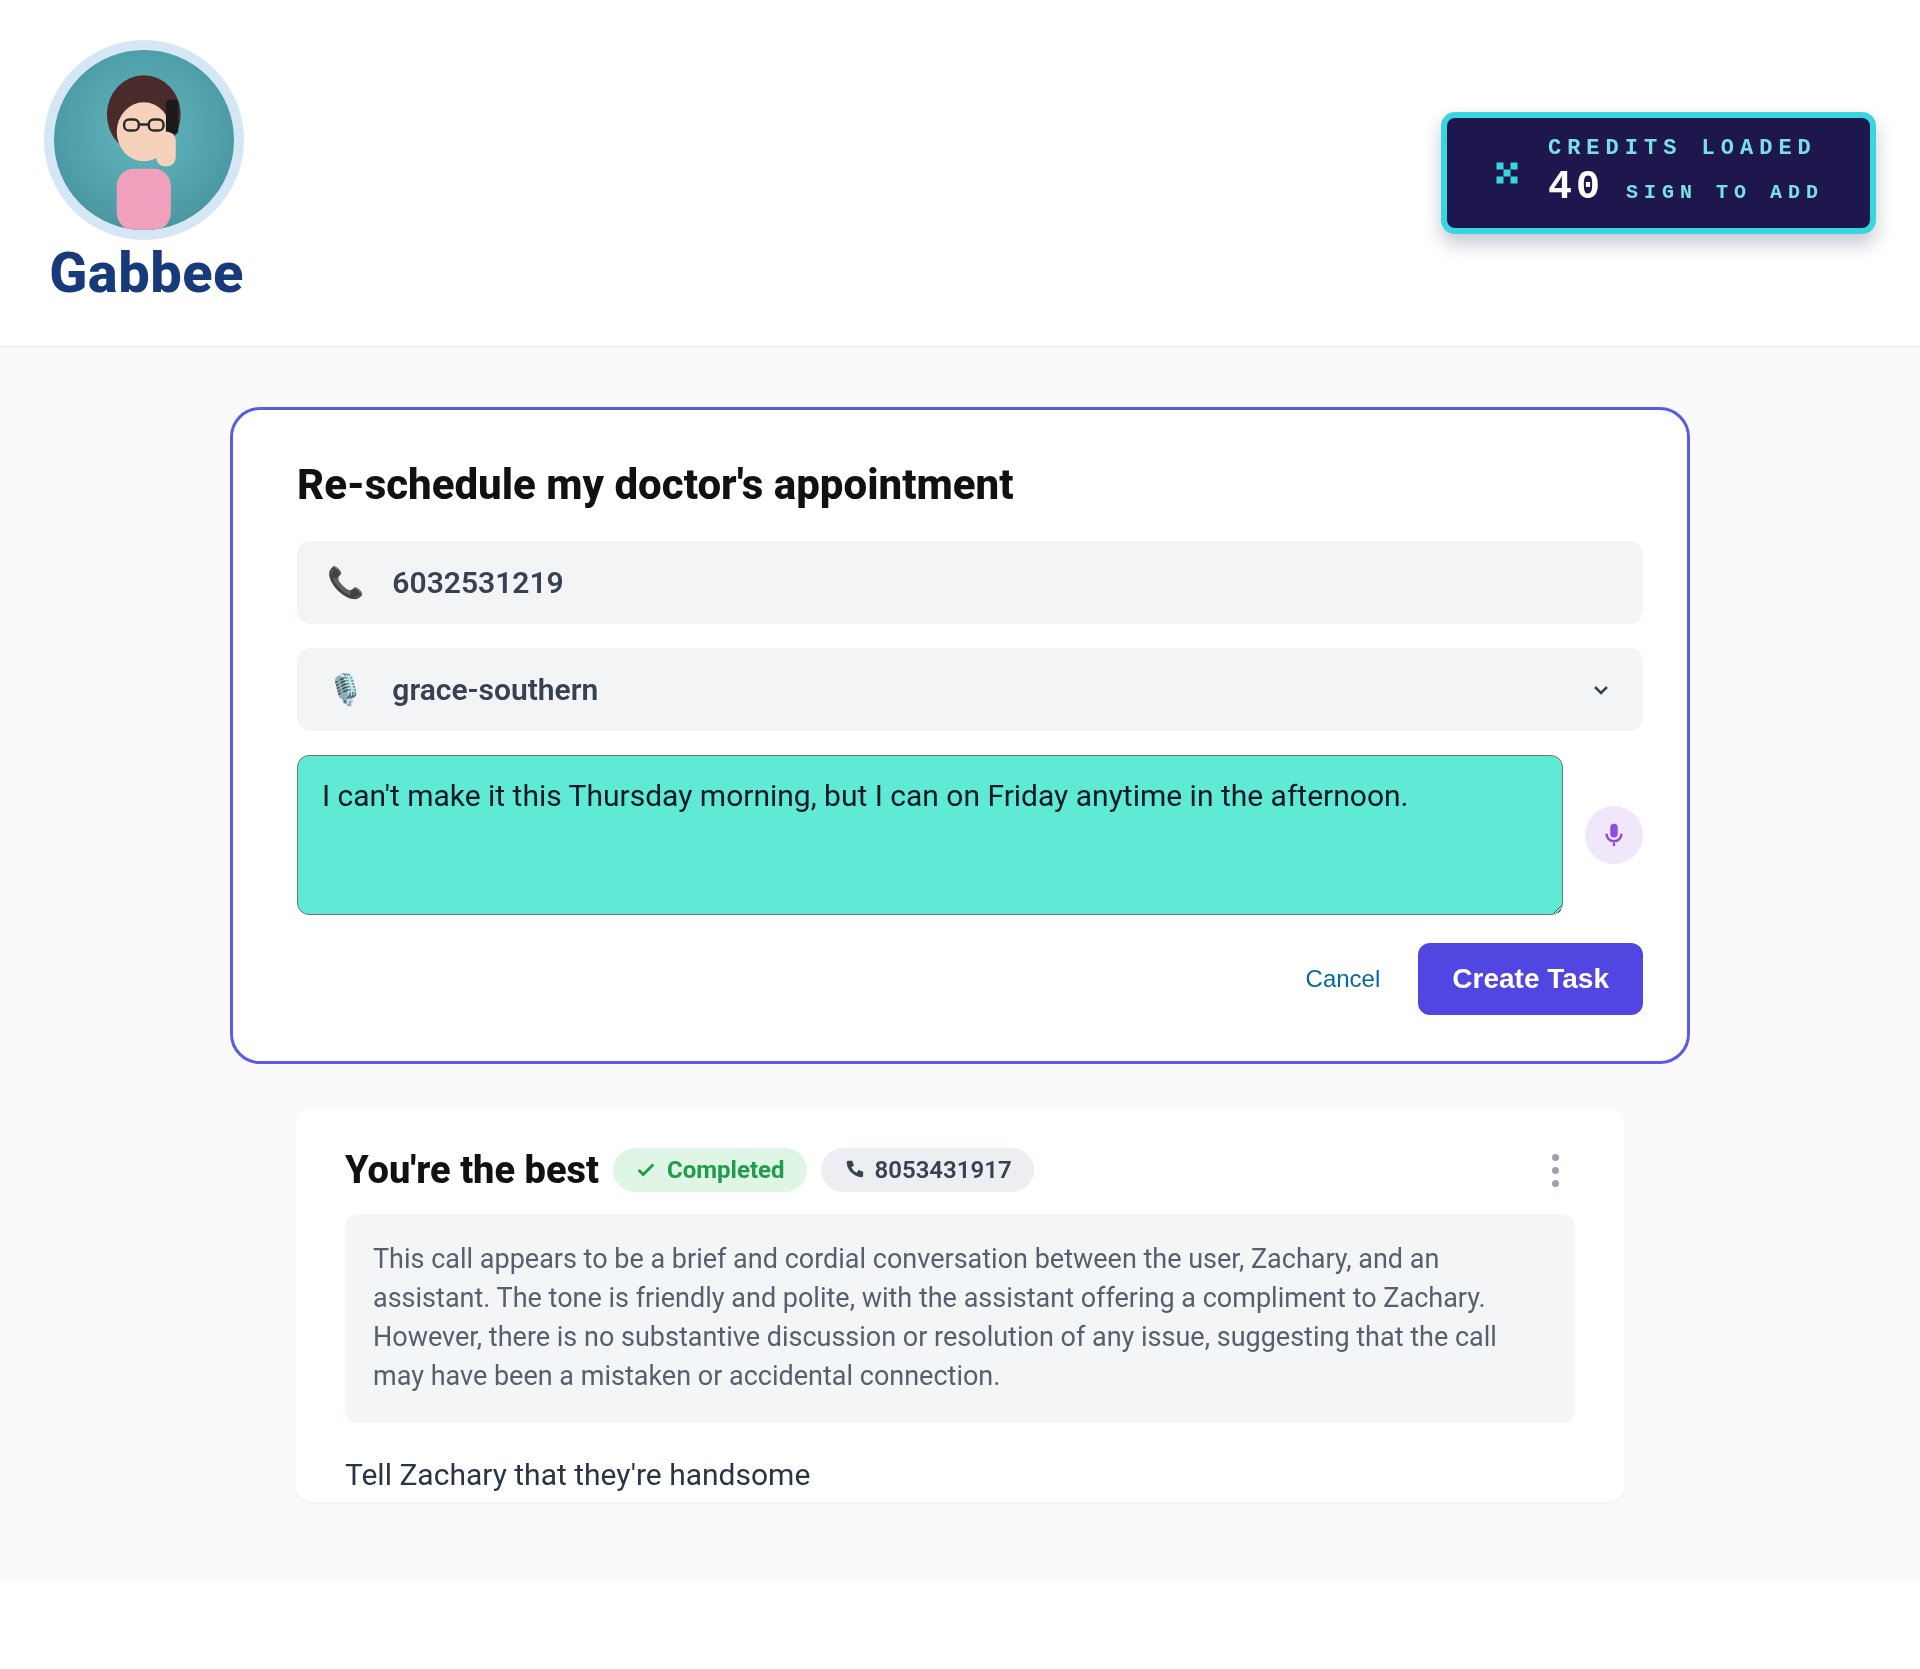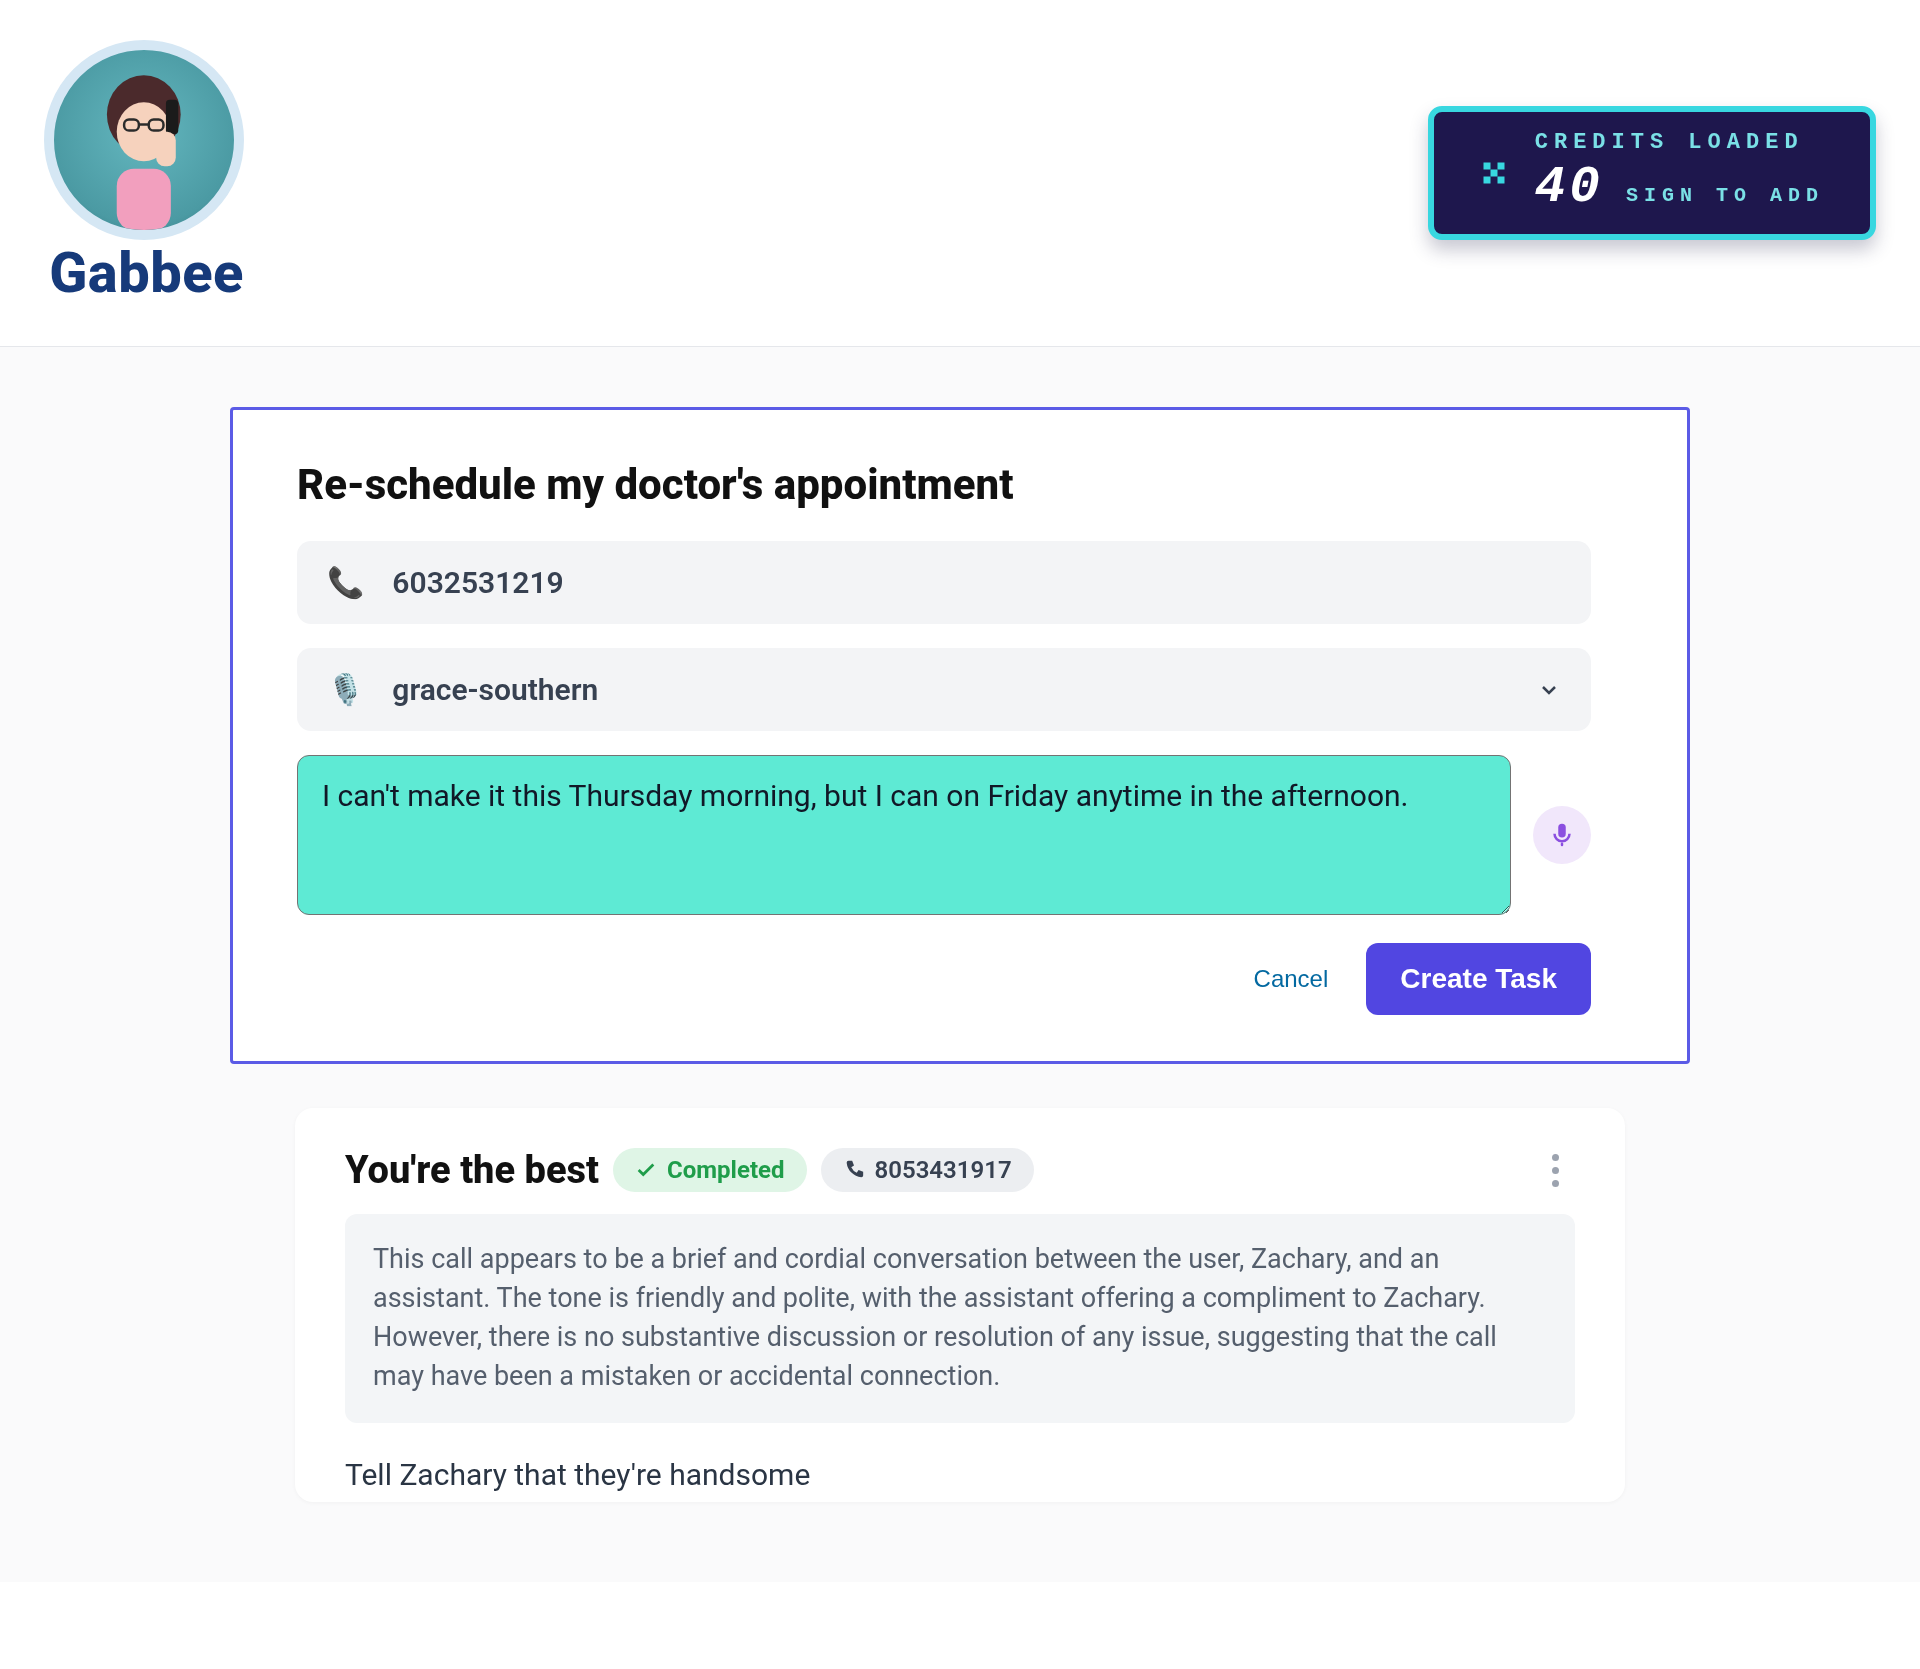--- a/index.html
+++ b/index.html
@@ -70,25 +70,24 @@
     font-size: 22px;
     font-weight: 700;
   }
   .credits-line2 {
     display: flex;
     align-items: baseline;
     gap: 22px;
   }
   .credits-count {
     color: #fff;
-    font-size: 51px;
+    font-size: 40px;
     font-weight: 800;
     letter-spacing: 4px;
     font-family: "Courier New", monospace;
-    font-style: italic;
   }
   .credits-sub {
     color: #7ae0e6;
     font-size: 20px;
     font-weight: 700;
   }
   .pix-icon {
     width: 28px; height: 28px;
   }
   .signout {
@@ -117,22 +116,22 @@
     min-height: 1200px;
     display: flex;
     flex-direction: column;
     align-items: center;
     gap: 44px;
   }
   .card {
     width: 1460px;
     background: #fff;
     border: 3px solid #5b5be6;
-    border-radius: 4px;
-    padding: 50px 96px 46px 64px;
+    border-radius: 30px;
+    padding: 50px 44px 46px 64px;
   }
   .card-title {
     font-size: 42px;
     font-weight: 800;
     color: #111;
     margin-bottom: 32px;
   }
   .field {
     width: 100%;
     background: #f3f4f6;

